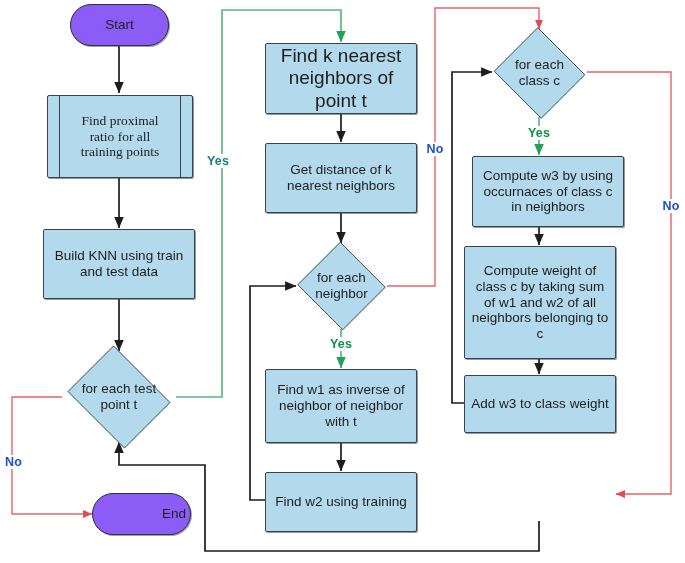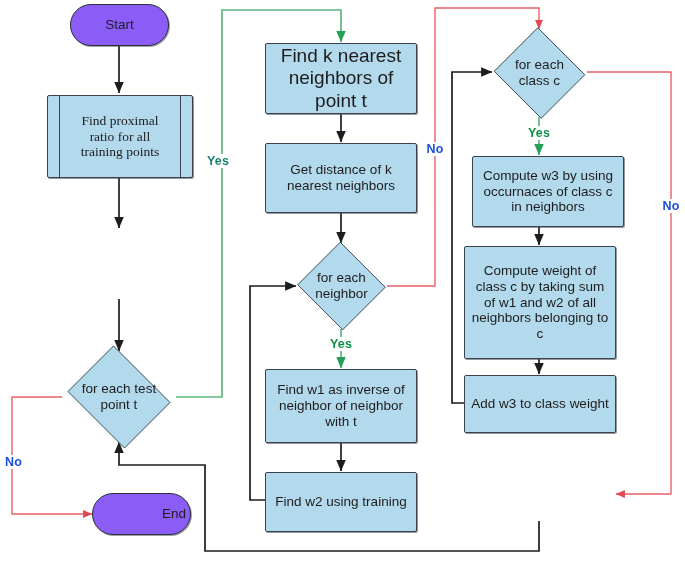--- a/index.html
+++ b/index.html
@@ -106,20 +106,24 @@
   <div class="node term" style="left:70px;top:4px;width:99px;height:42px;font-size:13.5px;">
     <span class="lbl">Start</span>
   </div>
 
   <div class="node predef" style="left:47px;top:95px;width:146px;height:83px;font-size:13.5px;">
     <span class="lbl">Find proximal
 ratio for all
 training points</span>
   </div>
 
+  <div class="node proc" style="left:43px;top:229px;width:152px;height:70px;font-size:13.5px;">
+    <span class="lbl">Build KNN using train
+and test data</span>
+  </div>
 
   <div class="node dec" style="left:62px;top:351px;width:114px;height:92px;font-size:13.5px;">
     <span class="dshape"></span>
     <span class="lbl">for each test
 point t</span>
   </div>
 
   <div class="node term" style="left:92px;top:493px;width:99px;height:42px;font-size:13.5px;justify-content:flex-end;">
     <span class="lbl">End</span>
   </div>

